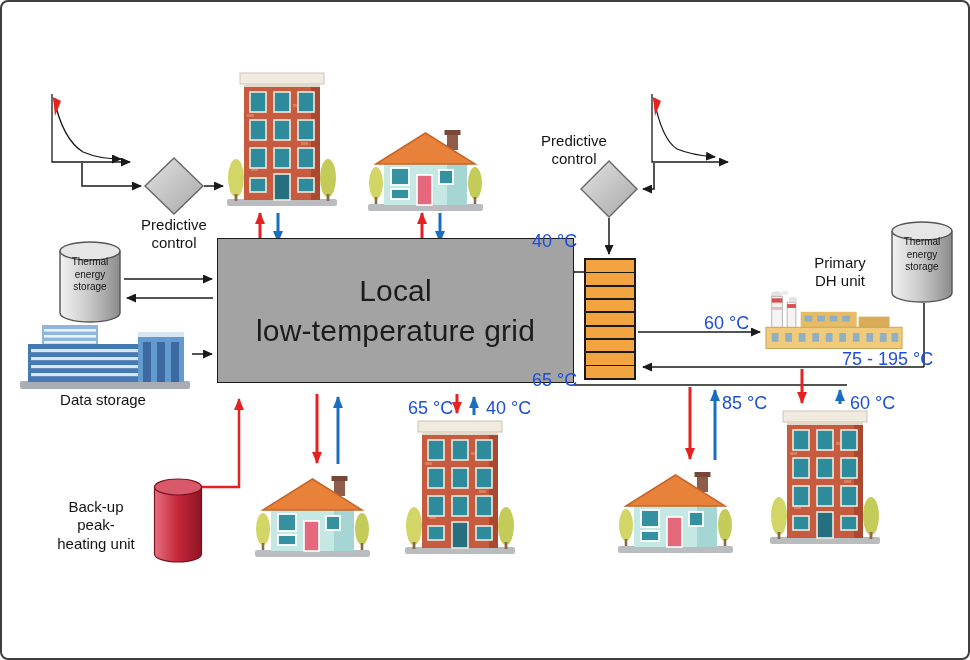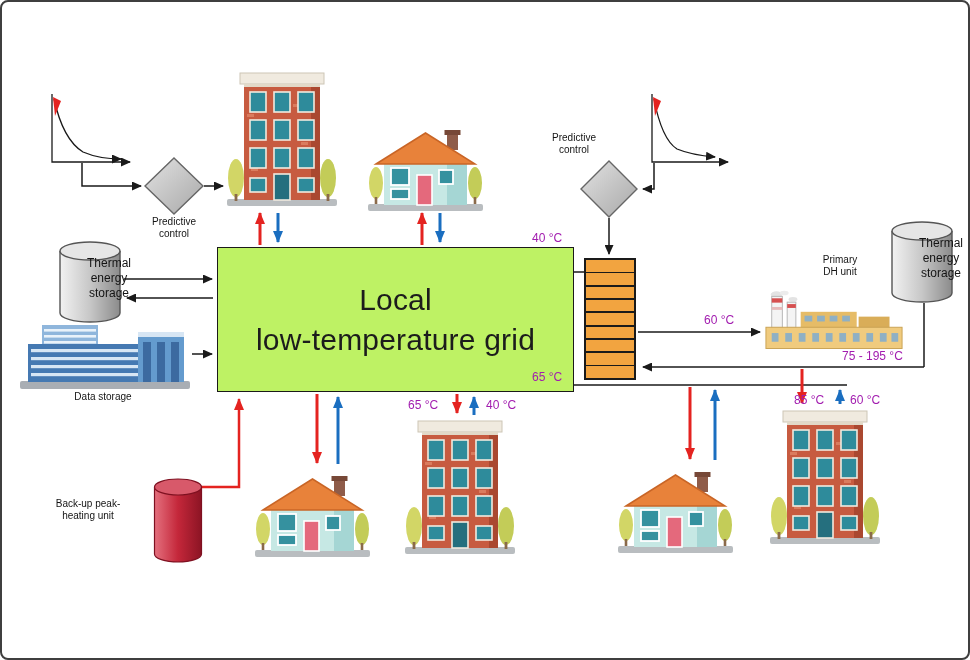--- a/index.html
+++ b/index.html
@@ -1,25 +1,25 @@
 <!DOCTYPE html>
 <html><head>
 <meta charset="utf-8">
 <style>
   * { margin:0; padding:0; box-sizing:border-box; }
   html,body { background:#ffffff; font-family:"Liberation Sans", sans-serif; }
   #canvas { position:relative; width:970px; height:660px; background:#fff;
             border:2px solid #3f3f3f; border-radius:8px; overflow:hidden; }
   svg.layer { position:absolute; left:0; top:0; }
   .lbl { position:absolute; color:#141414; text-align:center; white-space:pre-line; line-height:1.22; }
-  .f12 { font-size:10px; }
-  .f11 { font-size:12px; line-height:1.25;margin-left:19px; }
-  .temp { position:absolute; color:#a21caf; font-size:12px; white-space:nowrap; }
-  #grid-box { position:absolute; left:215px; top:245px; width:357px; height:145px;
-              background:#bef264; border:1.6px solid #1a1a1a;
+  .f12 { font-size:15px; }
+  .f11 { font-size:10px; line-height:1.25; }
+  .temp { position:absolute; color:#1d4ed8; font-size:18px; white-space:nowrap; }
+  #grid-box { position:absolute; left:215px; top:236px; width:357px; height:145px;
+              background:#a3a3a3; border:1.6px solid #1a1a1a;
               display:flex; align-items:center; justify-content:center; }
   #grid-box .t { font-size:30px; color:#1c1c1c; line-height:1.32; text-align:center;
                  white-space:pre-line; letter-spacing:.2px; }
   #hx { position:absolute; left:582px; top:256px; width:52px; height:122px;
         border:2px solid #1a1a1a;
         background:repeating-linear-gradient(180deg,#f2a440 0px,#f2a440 11.5px,#1a1a1a 11.5px,#1a1a1a 13.3px); }
   .asset { position:absolute; }
 </style>
 </head>
 <body>
@@ -250,36 +250,36 @@
 storage</div>
 
   <svg class="asset" style="left:18px;top:320px" width="170" height="68">
       <use href="#sym-datacentre"></use>
     </svg>
   <div class="lbl f12" style="left:36px;top:389px;width:130px">Data storage</div>
 
   <svg class="asset" style="left:151px;top:474px" width="50" height="90">
       <use href="#sym-redcyl"></use>
     </svg>
-  <div class="lbl f12" style="left:38px;top:496px;width:96px">Back-up peak-
+  <div class="lbl f12" style="left:46px;top:496px;width:96px">Back-up peak-
 heating unit</div>
 
   <svg class="asset" style="left:762px;top:288px" width="140" height="61">
       <use href="#sym-factory"></use>
     </svg>
   <div class="lbl f12" style="left:800px;top:252px;width:76px">Primary
 DH unit</div>
 
   <div class="lbl f12" style="left:128px;top:214px;width:88px">Predictive
 control</div>
   <div class="lbl f12" style="left:528px;top:130px;width:88px">Predictive
 control</div>
 
   <div class="temp" style="left:530px;top:229px">40 °C</div>
   <div class="temp" style="left:530px;top:368px">65 °C</div>
   <div class="temp" style="left:702px;top:311px">60 °C</div>
   <div class="temp" style="left:840px;top:347px">75 - 195 °C</div>
   <div class="temp" style="left:406px;top:396px">65 °C</div>
   <div class="temp" style="left:484px;top:396px">40 °C</div>
-  <div class="temp" style="left:792px;top:391px">85 °C</div>
+  <div class="temp" style="left:720px;top:391px">85 °C</div>
   <div class="temp" style="left:848px;top:391px">60 °C</div>
 
 </div>
 
 </body></html>

